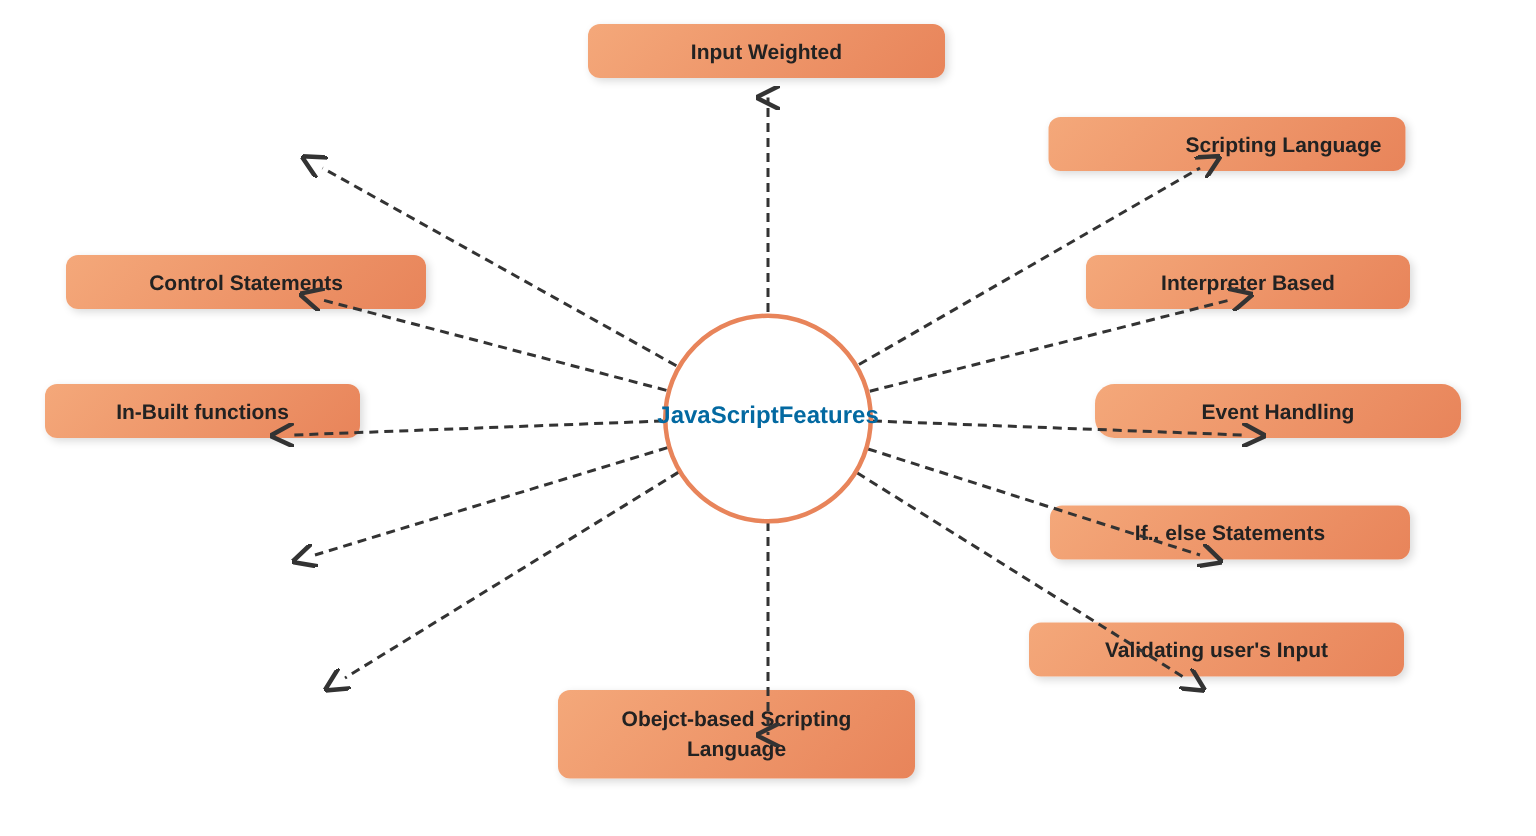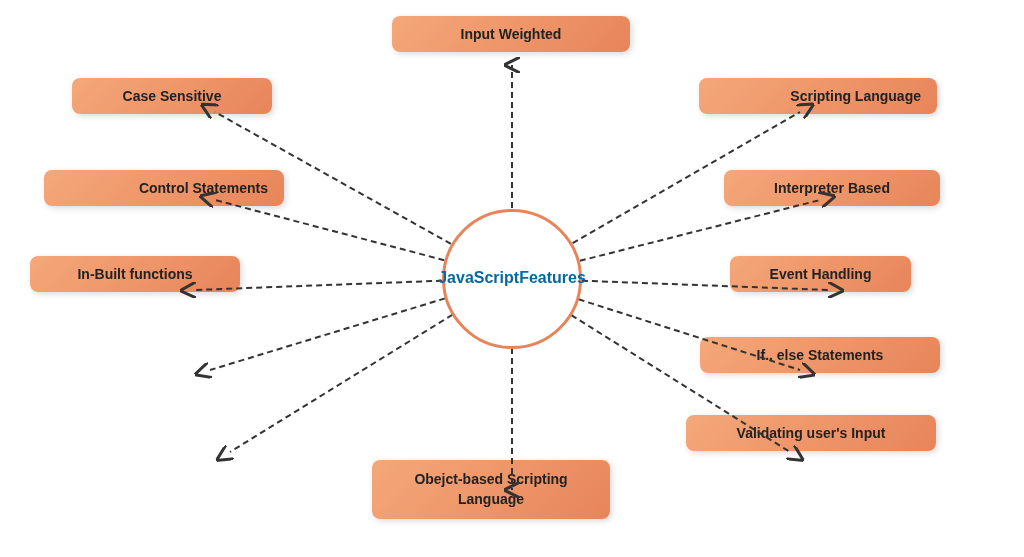--- a/index.html
+++ b/index.html
@@ -114,21 +114,21 @@
   </div>
 
   <div class="feature-box" style="left: 699px; top: 78px; width: 238px; text-align: right;">
     <span>Scripting Language</span>
   </div>
 
   <div class="feature-box" style="left: 724px; top: 170px; width: 216px;">
     <span>Interpreter Based</span>
   </div>
 
-  <div class="feature-box" style="left: 730px; top: 256px; width: 181px;">
+  <div class="feature-box" style="left: 730px; top: 256px; width: 244px; border-radius: 13px;">
     <span>Event Handling</span>
   </div>
 
   <div class="feature-box" style="left: 700px; top: 337px; width: 240px;">
     <span>If.. else Statements</span>
   </div>
 
   <div class="feature-box" style="left: 686px; top: 415px; width: 250px;">
     <span>Validating user's Input</span>
   </div>
@@ -136,21 +136,18 @@
   <div class="feature-box" style="left: 372px; top: 460px; width: 238px; text-align:center; white-space:normal; line-height:1.4;">
     <span>Obejct-based Scripting Language</span>
   </div>
 
 
 
   <div class="feature-box" style="left: 30px; top: 256px; width: 210px;">
     <span>In-Built functions</span>
   </div>
 
-  <div class="feature-box" style="left: 44px; top: 170px; width: 240px; text-align: right;">
+  <div class="feature-box" style="left: 44px; top: 170px; width: 240px;">
     <span>Control Statements</span>
   </div>
 
-  <div class="feature-box" style="left: 72px; top: 78px; width: 200px;">
-    <span>Case Sensitive</span>
-  </div>
 
 </div>
 
 </body></html>

